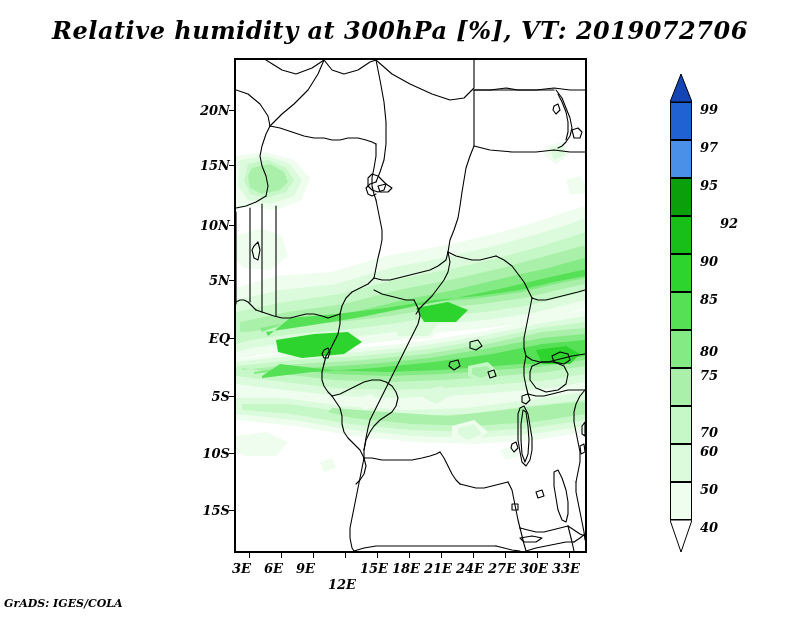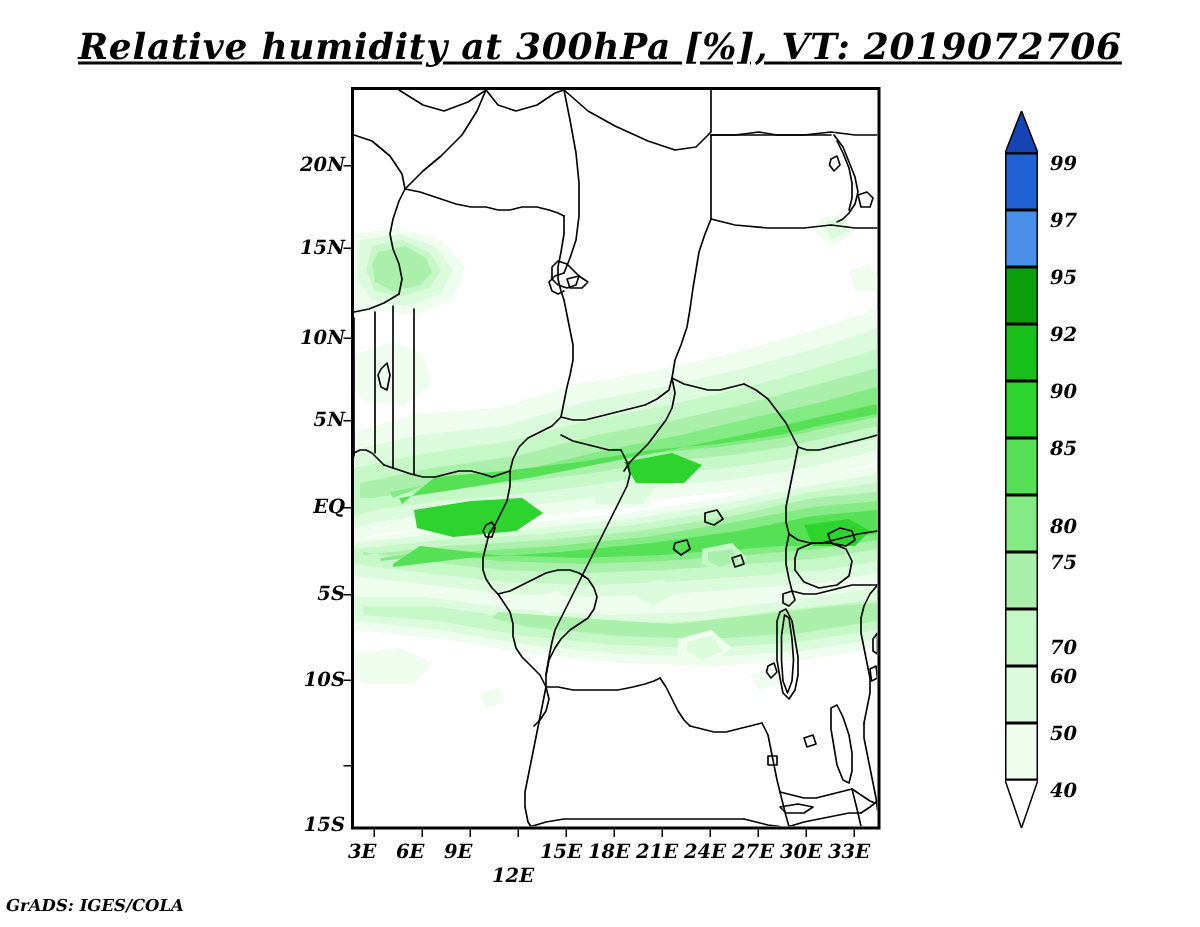--- a/index.html
+++ b/index.html
@@ -3,21 +3,21 @@
 <meta charset="utf-8">
 <style>
   html,body{margin:0;padding:0;background:#ffffff;}
   body{width:800px;height:618px;position:relative;overflow:hidden;
        font-family:"DejaVu Serif",serif;color:#000;}
 
   
   #title{
     position:absolute; left:0; top:16px; width:800px; text-align:center;
     font-family:"DejaVu Serif",serif; font-style:italic; font-weight:bold;
-    font-size:24px; letter-spacing:0.5px; white-space:nowrap;text-decoration:underline;
+    font-size:24px; letter-spacing:0.5px; white-space:nowrap;
   }
 
   
   #plot-frame{
     position:absolute; left:234px; top:58px; width:353px; height:495px;
     border:2px solid #000; box-sizing:border-box; background:#fff;
     overflow:hidden;
   }
   #map-canvas{position:absolute; left:0; top:0; width:349px; height:491px;}
   .y-axis-label{
@@ -317,21 +317,21 @@
 
   <div class="y-axis-label" style="left:190px; top:332px;">EQ</div>
   <div class="y-tick" style="left:229px; top:338px;"></div>
 
   <div class="y-axis-label" style="left:190px; top:390px;">5S</div>
   <div class="y-tick" style="left:229px; top:396px;"></div>
 
   <div class="y-axis-label" style="left:190px; top:447px;">10S</div>
   <div class="y-tick" style="left:229px; top:453px;"></div>
 
-  <div class="y-axis-label" style="left:190px; top:504px;margin-top:40px;">15S</div>
+  <div class="y-axis-label" style="left:190px; top:504px;">15S</div>
   <div class="y-tick" style="left:229px; top:510px;"></div>
 </div>
 
 <div>
   <div class="x-tick" style="left:249px; top:553px;"></div>
   <div class="x-axis-label" style="left:232px; top:562px;">3E</div>
 
   <div class="x-tick" style="left:281px; top:553px;"></div>
   <div class="x-axis-label" style="left:264px; top:562px;">6E</div>
 
@@ -381,21 +381,21 @@
   <div class="cb-band" style="top:370px; height:38px; background:#dcfbdc;"></div>
   <div class="cb-band" style="top:408px; height:38px; background:#effdef;"></div>
 
   <svg class="cb-cap" style="top:446px; height:32px;" viewBox="0 0 22 32" preserveAspectRatio="none">
     <polygon points="0,0 22,0 11,32" fill="#ffffff" stroke="#000" stroke-width="1"></polygon>
   </svg>
 
   <div class="cb-label" style="top:29px;">99</div>
   <div class="cb-label" style="top:67px;">97</div>
   <div class="cb-label" style="top:105px;">95</div>
-  <div class="cb-label" style="top:143px;">92</div>
+  <div class="cb-label" style="top:143px;margin-left:20px;">92</div>
   <div class="cb-label" style="top:181px;">90</div>
   <div class="cb-label" style="top:219px;">85</div>
   <div class="cb-label" style="top:271px;">80</div>
   <div class="cb-label" style="top:295px;">75</div>
   <div class="cb-label" style="top:352px;">70</div>
   <div class="cb-label" style="top:371px;">60</div>
   <div class="cb-label" style="top:409px;">50</div>
   <div class="cb-label" style="top:447px;">40</div>
 </div>
 

